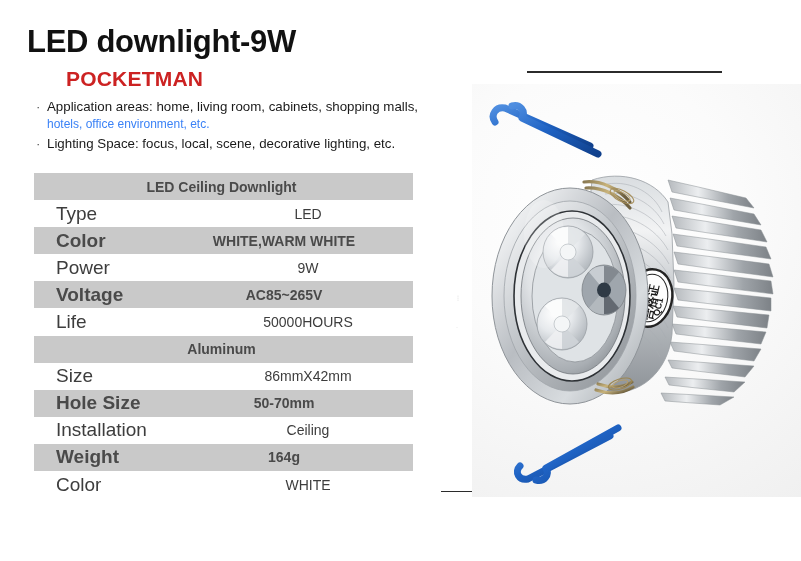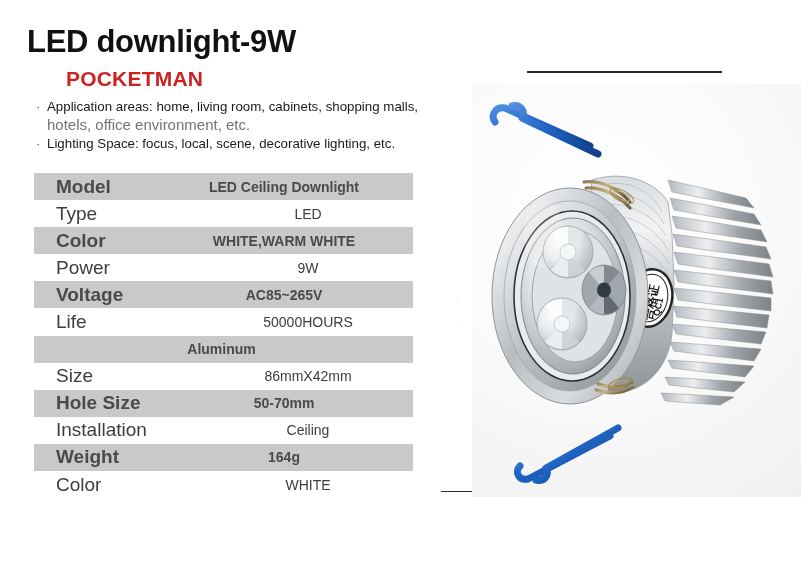--- a/index.html
+++ b/index.html
@@ -63,22 +63,22 @@
   }
   .bullet-dot {
     position: absolute;
     left: 3px;
     top: 0;
     font-size: 13.3px;
     color: #555;
     line-height: 17.5px;
   }
   .bullet-cont {
-    font-size: 15px;
-    color: #737373;
+    font-size: 12px;
+    color: #3b82f6;
     line-height: 17.5px;
     padding-left: 14px;
     white-space: nowrap;
   }
   #app-line-2 { margin-top: 0px; }
   #lighting-row { margin-top: 2px; }
 
   
   #spec-table {
     position: absolute;
@@ -177,21 +177,20 @@
     </div>
     <div class="bullet-cont" id="app-line-2">hotels, office environment, etc.</div>
     <div class="bullet-row" id="lighting-row">
       <span class="bullet-dot">·</span>
       <span>Lighting Space: focus, local, scene, decorative lighting, etc.</span>
     </div>
   </div>
 
   <div id="spec-table">
       <div class="spec-row shaded">
-        <div class="spec-label">Model</div>
         <div class="spec-value">LED Ceiling Downlight</div>
       </div>
       <div class="spec-row plain">
         <div class="spec-label">Type</div>
         <div class="spec-value">LED</div>
       </div>
       <div class="spec-row shaded">
         <div class="spec-label">Color</div>
         <div class="spec-value">WHITE,WARM WHITE</div>
       </div>

